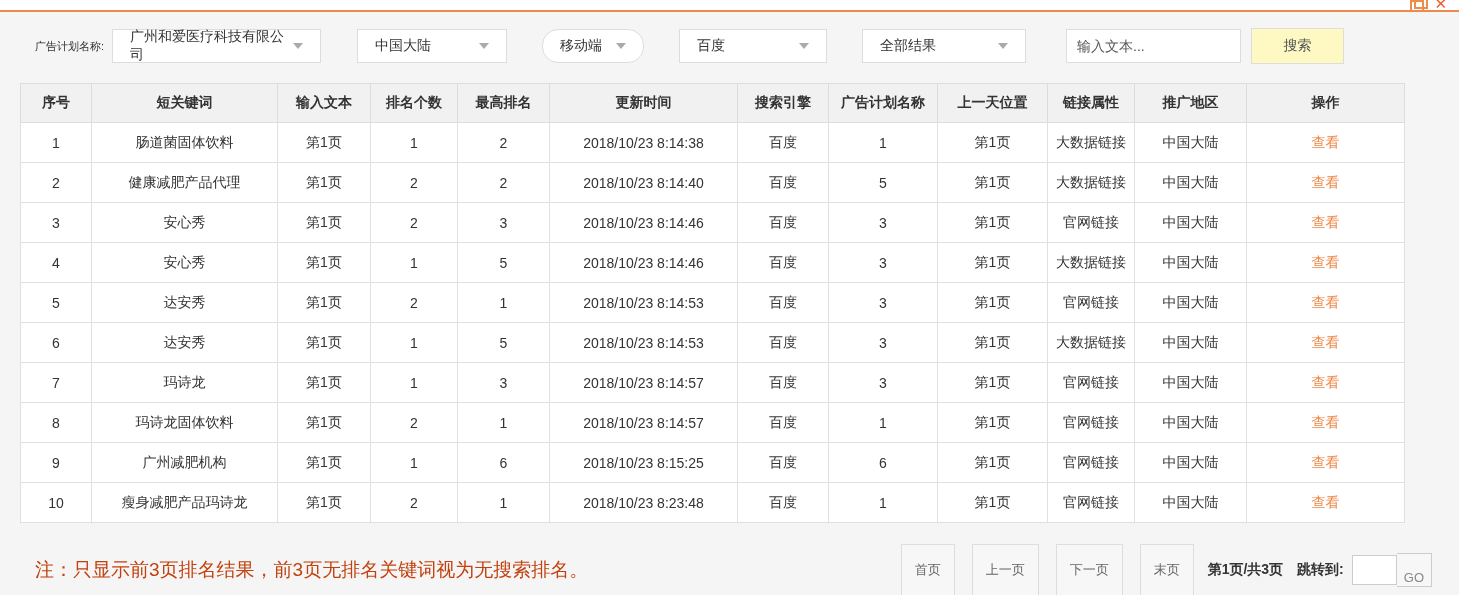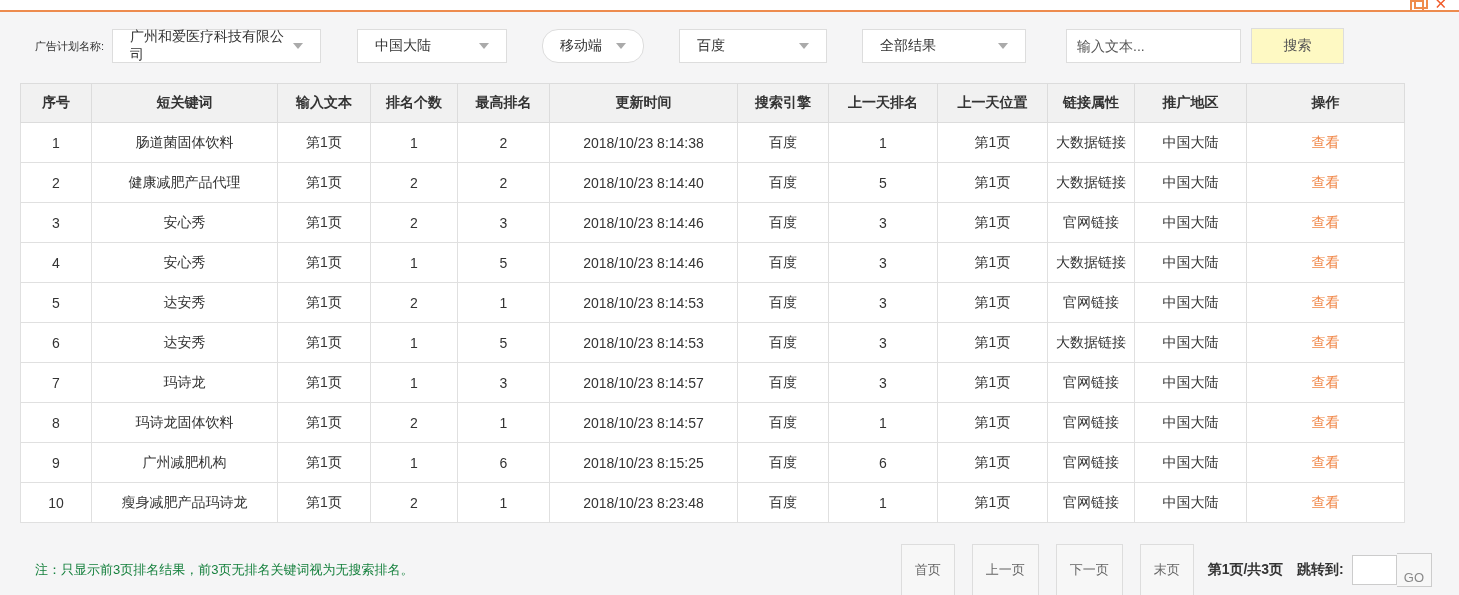--- a/index.html
+++ b/index.html
@@ -48,21 +48,21 @@
     font-size:14px;font-weight:bold;color:#333;text-align:center;padding:0 4px;
   }
   .rank-table td{
     background:#fff;border:1px solid #e0e0e0;height:39px;
     font-size:14px;color:#333;text-align:center;padding:0 4px;
     overflow:hidden;white-space:nowrap;
   }
   .view-link{color:#f08545;text-decoration:none;cursor:pointer;}
   
   .footer-row{display:flex;align-items:center;justify-content:space-between;margin:21px 27px 0 35px;}
-  .note{font-size:13px;color:#15803d;}
+  .note{font-size:19px;color:#c2410c;}
   .pagination{display:flex;align-items:center;}
   .page-btn{
     background:#f7f7f7;border:1px solid #ddd;color:#666;font-size:13px;
     padding:16px 13px;margin-left:17px;cursor:pointer;font-family:inherit;
   }
   .page-info{font-size:14px;font-weight:bold;color:#333;margin-left:14px;white-space:nowrap;}
   .jump-label{font-size:14px;font-weight:bold;color:#333;margin-left:14px;white-space:nowrap;}
   .jump-input{
     width:45px;height:30px;box-sizing:border-box;border:1px solid #ccc;background:#fff;
     margin-left:8px;outline:none;font-size:13px;padding:0 4px;
@@ -129,21 +129,21 @@
     </colgroup>
     <thead>
       <tr>
           <th>序号</th>
           <th>短关键词</th>
           <th>输入文本</th>
           <th>排名个数</th>
           <th>最高排名</th>
           <th>更新时间</th>
           <th>搜索引擎</th>
-          <th>上一天排名</th>
+          <th>广告计划名称</th>
           <th>上一天位置</th>
           <th>链接属性</th>
           <th>推广地区</th>
           <th>操作</th>
         </tr>
     </thead>
     <tbody>
         <tr>
           <td>1</td>
           <td>肠道菌固体饮料</td>

